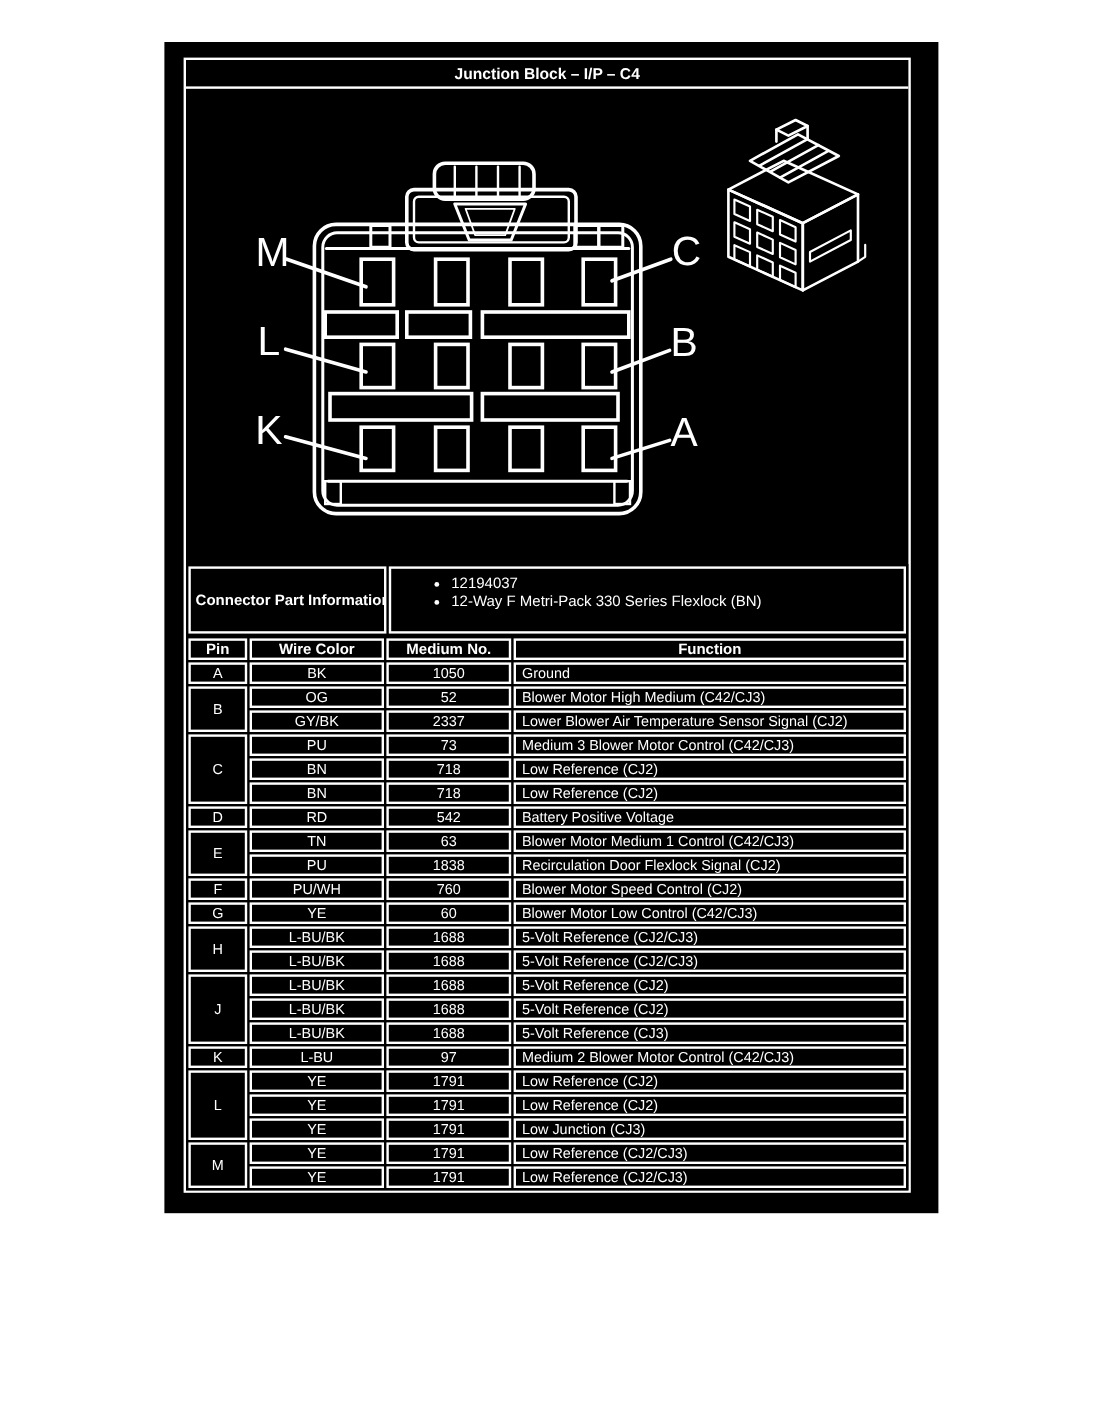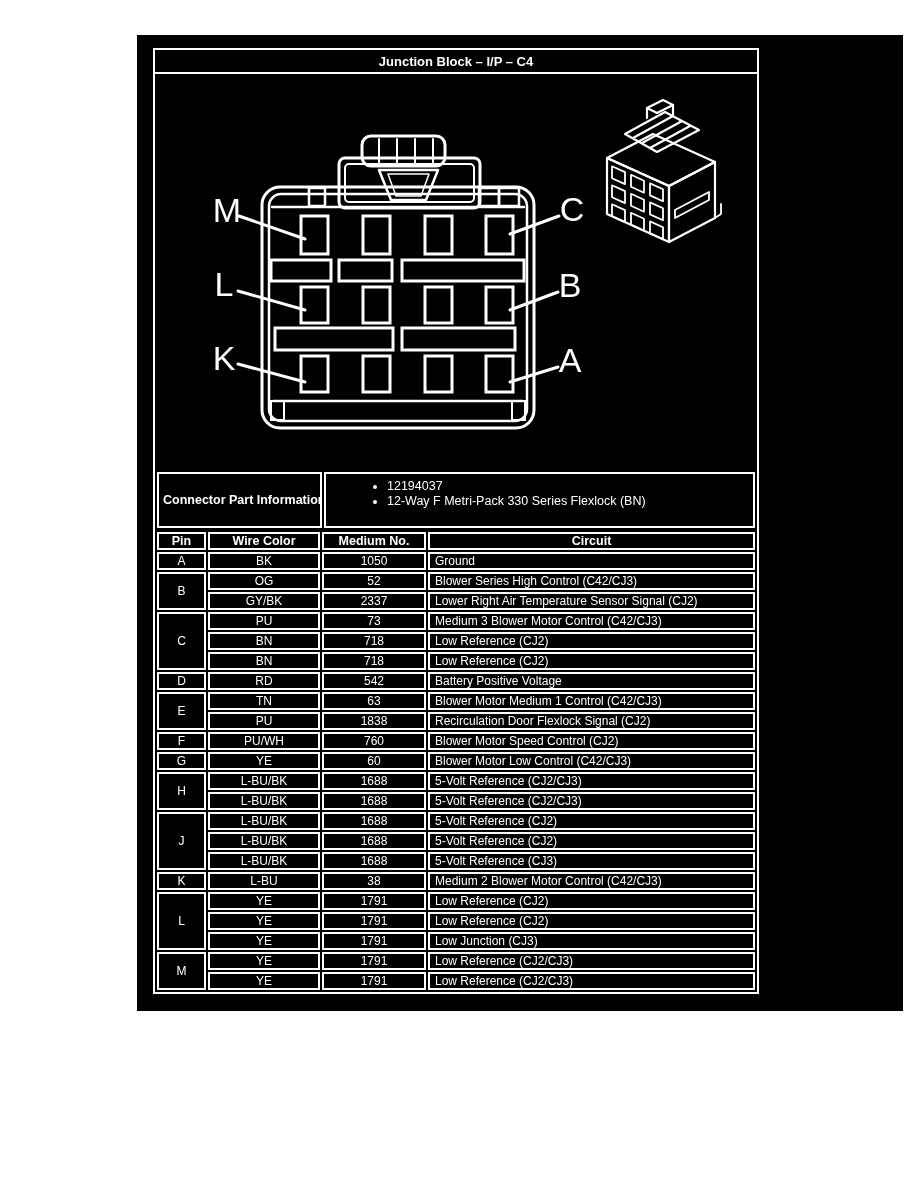--- a/index.html
+++ b/index.html
@@ -7,21 +7,21 @@
   body {
     width: 918px; height: 1188px;
     background: #ffffff;
     font-family: "Liberation Sans", sans-serif;
     position: relative;
     overflow: hidden;
   }
   .panel {
     position: absolute;
     left: 137px; top: 35px;
-    width: 766px; height: 976px;
+    width: 645px; height: 976px;
     background: #000000;
   }
   .outer {
     position: absolute;
     left: 16px; top: 13px;
     width: 606px;
     border: 2px solid #ffffff;
     background: #000000;
   }
   .title-bar {
@@ -59,21 +59,21 @@
     vertical-align: middle;
     padding: 2px 2px 2px 4px;
     height: 56px;
   }
   .info-items { vertical-align: top; padding: 2px 0 12px 0; }
   .info-items ul {
     margin: 3px 0 0 0;
     padding-left: 50px;
     list-style: disc;
   }
-  .info-items li { font-size: 12.5px; margin: 1px 11px; }
+  .info-items li { font-size: 12.5px; margin: 1px 0; }
 
   
   .pin-table th {
     font-weight: bold;
     font-size: 12.5px;
     height: 18px;
     line-height: 14px;
     text-align: center;
     padding: 0 2px;
   }
@@ -218,40 +218,40 @@
         <col style="width:49px">
           <col style="width:112px">
           <col style="width:104px">
           <col style="width:327px">
       </colgroup>
       <thead>
         <tr id="pin-head-row">
             <th>Pin</th>
             <th>Wire Color</th>
             <th>Medium No.</th>
-            <th>Circuit</th>
+            <th>Function</th>
           </tr>
       </thead>
       <tbody id="pin-body">
           <tr>
             <td rowspan="1">A</td>
             <td class="col-wire">BK</td>
             <td class="col-circuit">1050</td>
             <td class="col-function">Ground</td>
           </tr>
           <tr>
             <td rowspan="2">B</td>
             <td class="col-wire">OG</td>
             <td class="col-circuit">52</td>
-            <td class="col-function">Blower Series High Control (C42/CJ3)</td>
+            <td class="col-function">Blower Motor High Medium (C42/CJ3)</td>
           </tr>
           <tr>
             <td class="col-wire">GY/BK</td>
             <td class="col-circuit">2337</td>
-            <td class="col-function">Lower Right Air Temperature Sensor Signal (CJ2)</td>
+            <td class="col-function">Lower Blower Air Temperature Sensor Signal (CJ2)</td>
           </tr>
           <tr>
             <td rowspan="3">C</td>
             <td class="col-wire">PU</td>
             <td class="col-circuit">73</td>
             <td class="col-function">Medium 3 Blower Motor Control (C42/CJ3)</td>
           </tr>
           <tr>
             <td class="col-wire">BN</td>
             <td class="col-circuit">718</td>
@@ -314,21 +314,21 @@
             <td class="col-function">5-Volt Reference (CJ2)</td>
           </tr>
           <tr>
             <td class="col-wire">L-BU/BK</td>
             <td class="col-circuit">1688</td>
             <td class="col-function">5-Volt Reference (CJ3)</td>
           </tr>
           <tr>
             <td rowspan="1">K</td>
             <td class="col-wire">L-BU</td>
-            <td class="col-circuit">38</td>
+            <td class="col-circuit">97</td>
             <td class="col-function">Medium 2 Blower Motor Control (C42/CJ3)</td>
           </tr>
           <tr>
             <td rowspan="3">L</td>
             <td class="col-wire">YE</td>
             <td class="col-circuit">1791</td>
             <td class="col-function">Low Reference (CJ2)</td>
           </tr>
           <tr>
             <td class="col-wire">YE</td>

